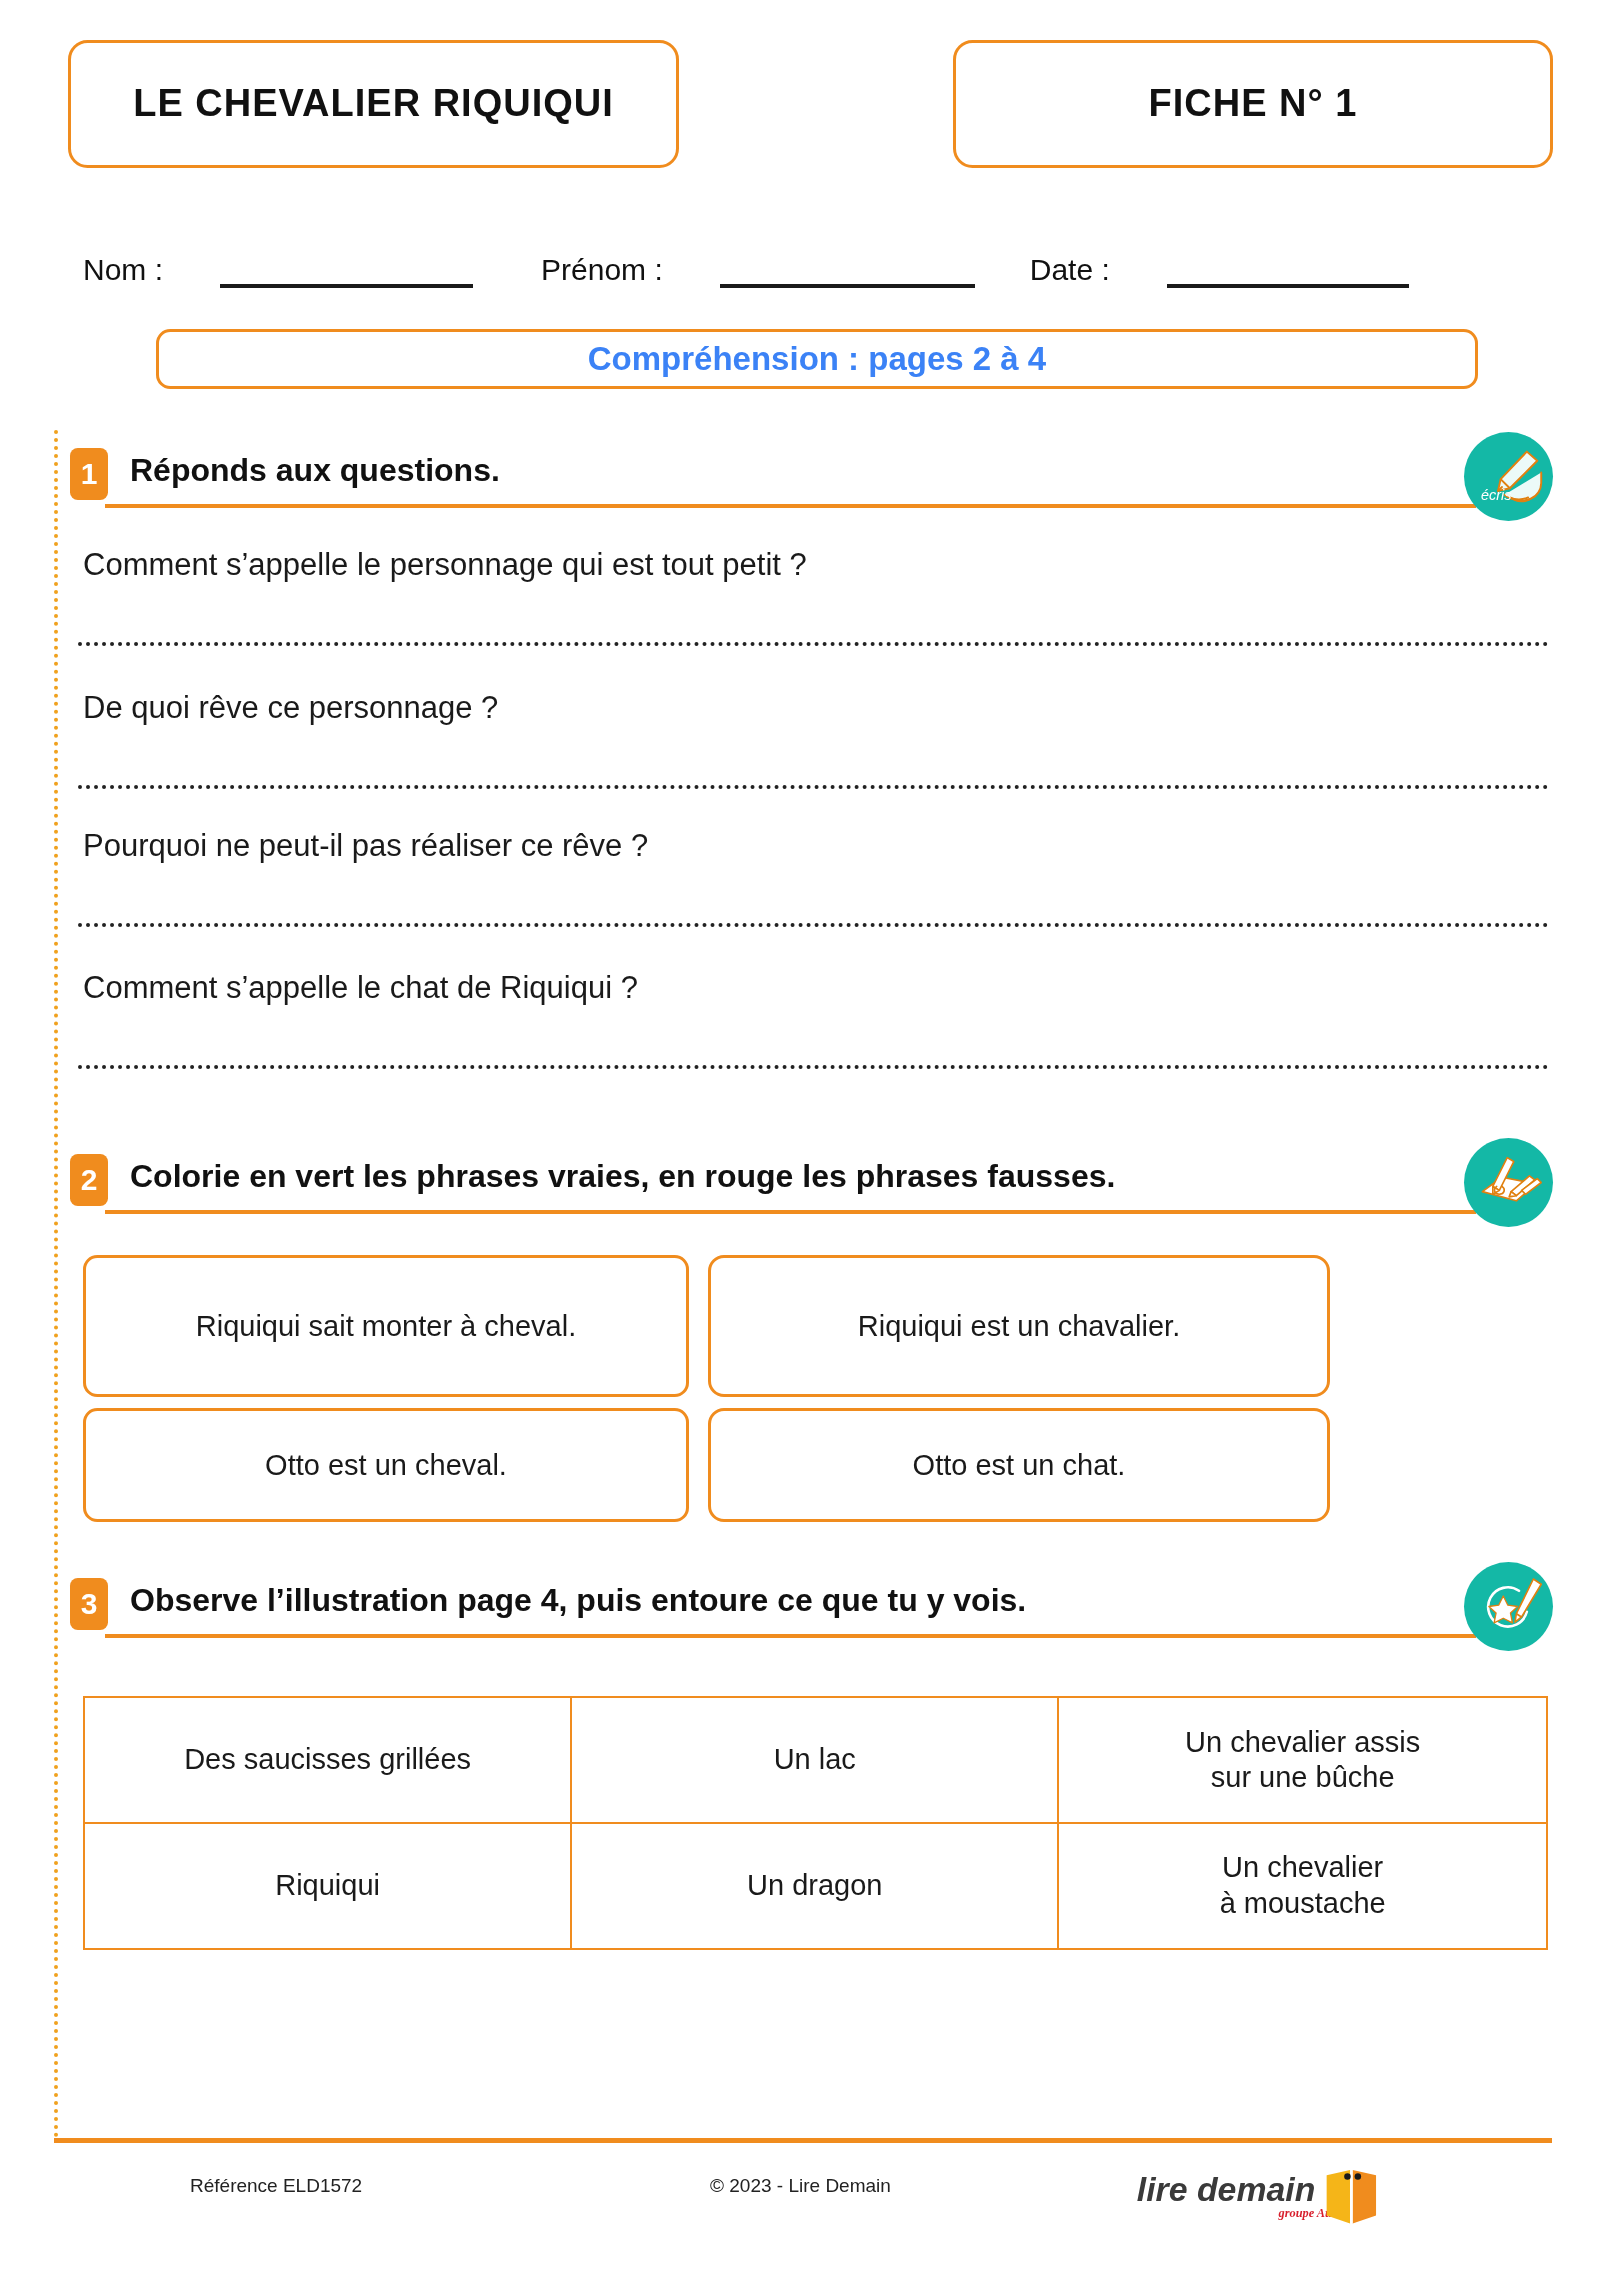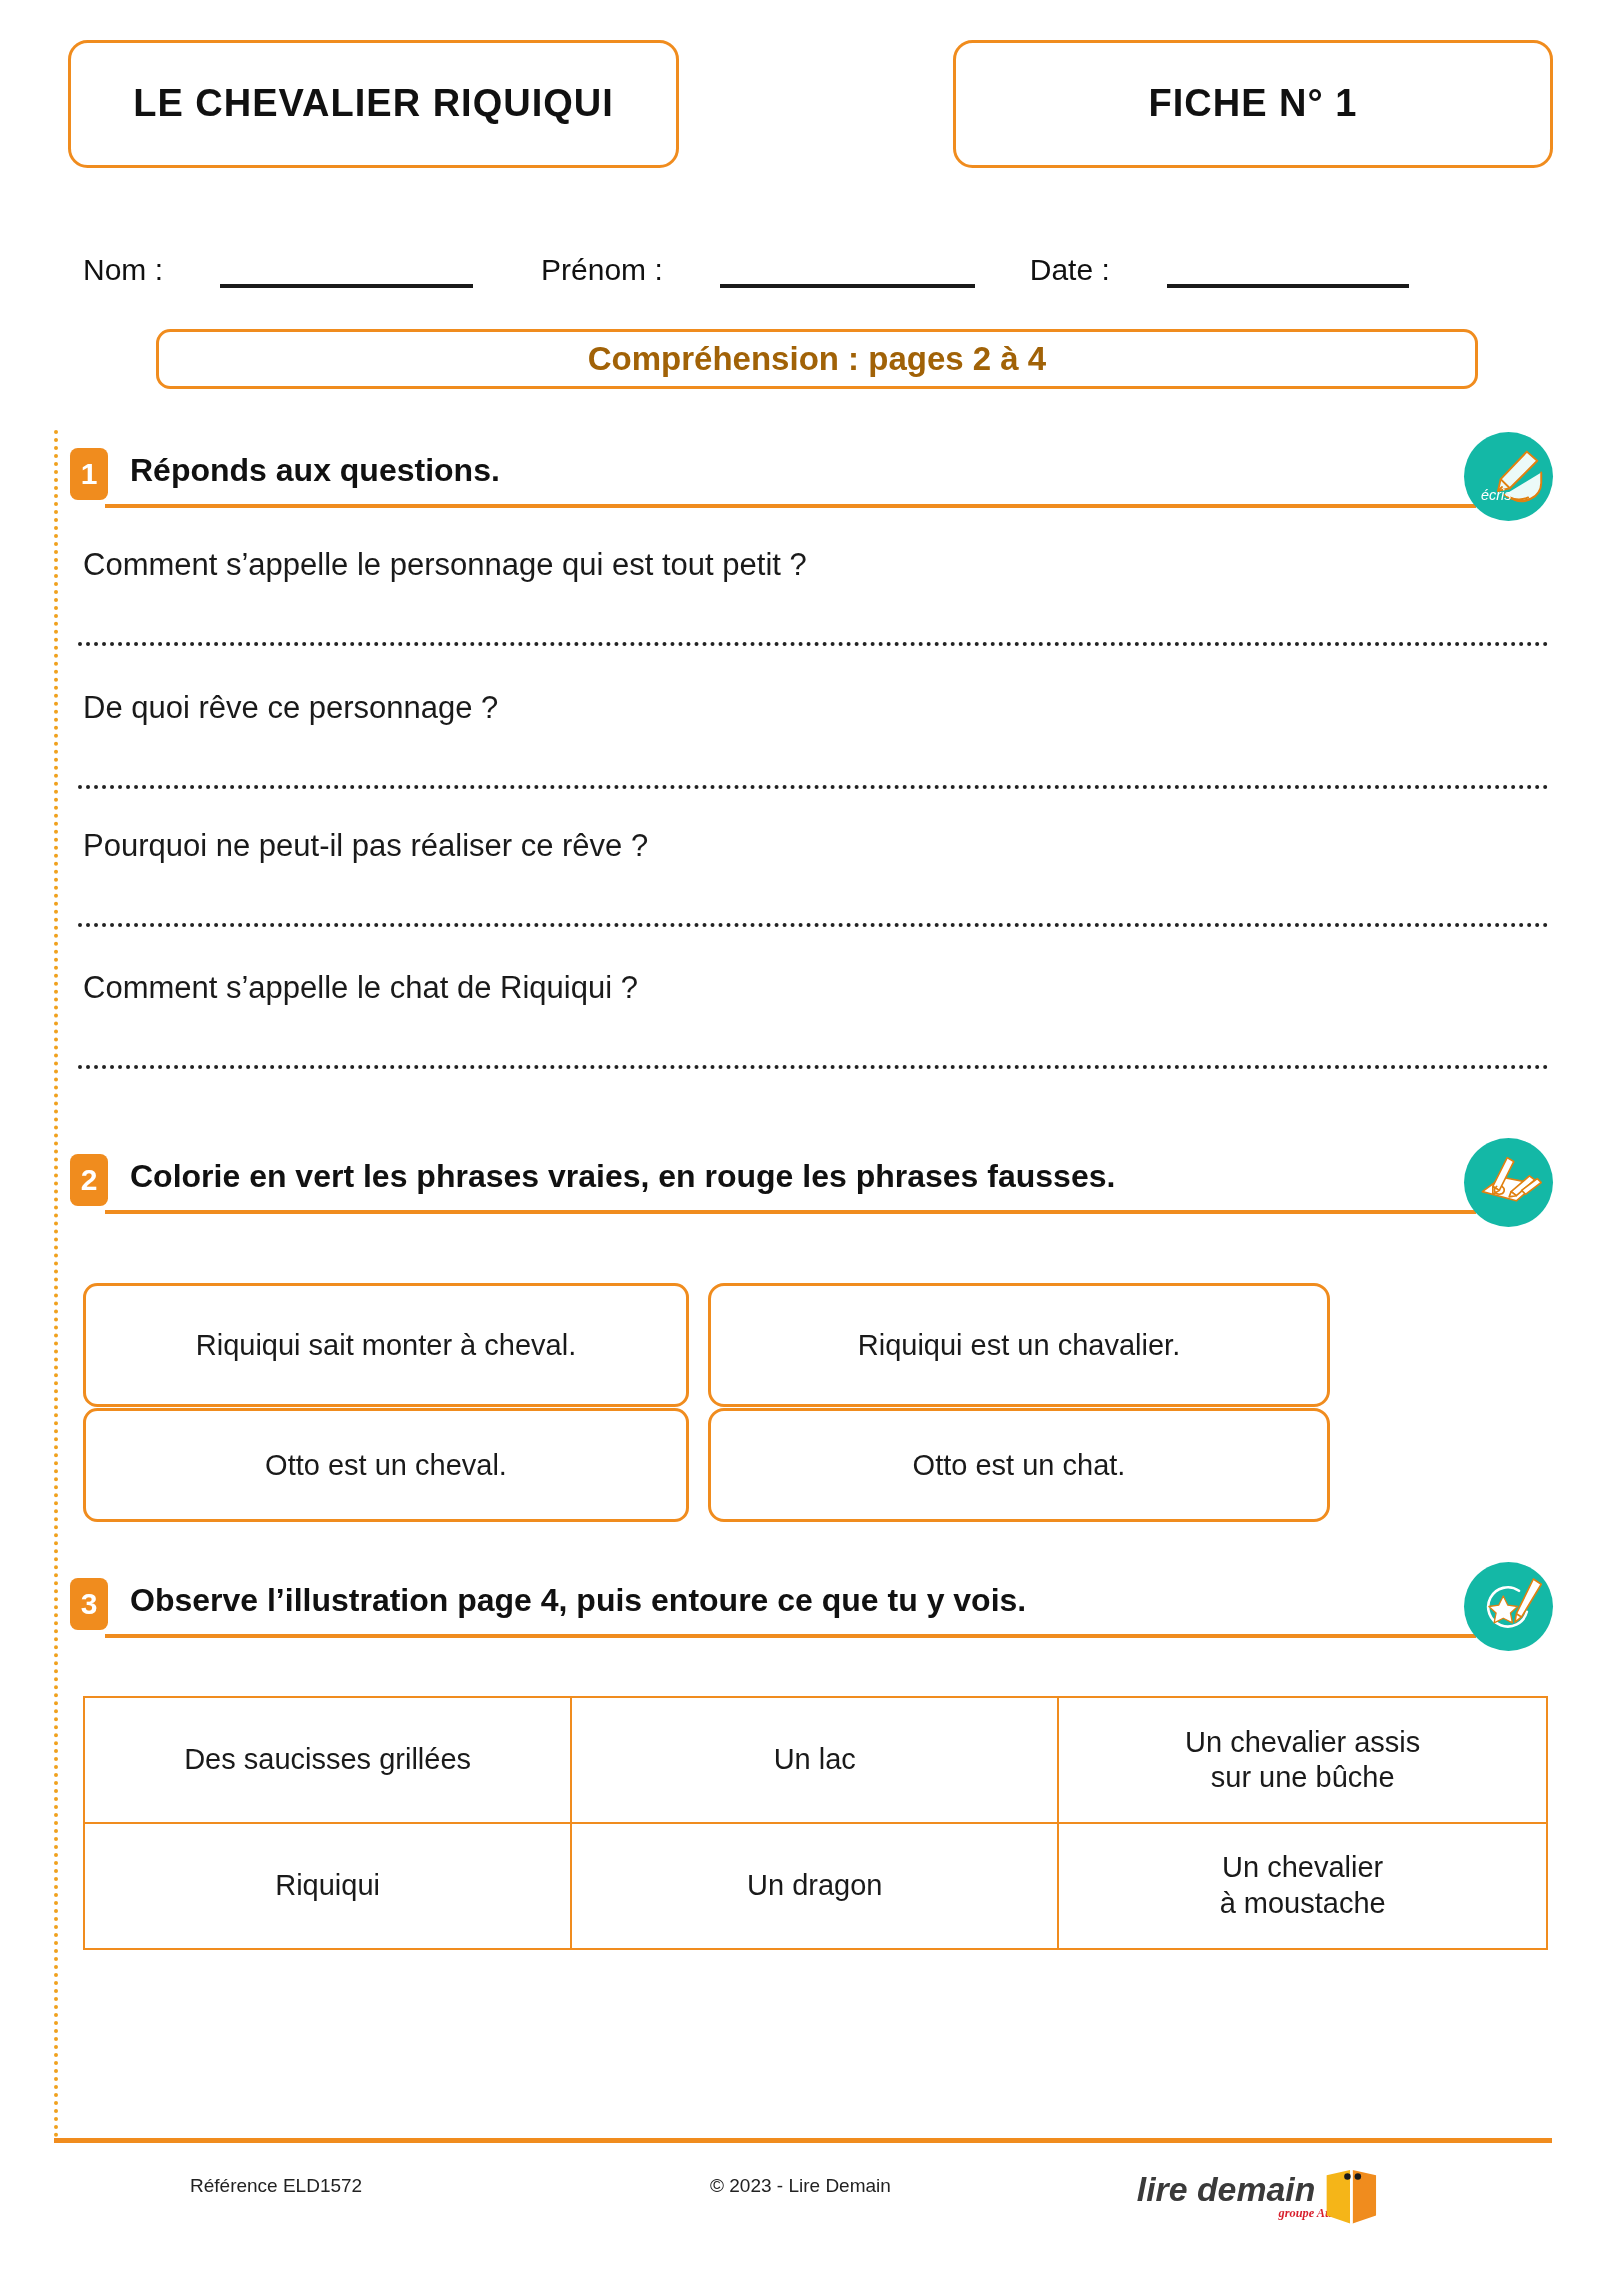--- a/index.html
+++ b/index.html
@@ -96,21 +96,21 @@
     border-radius: 14.3px;
     display: flex;
     align-items: center;
     justify-content: center;
     box-sizing: border-box;
     background: #fff;
   }
   .banner-text {
     font-weight: bold;
     font-size: 33px;
-    color: #a16207;
+    color: #3b82f6;
   }
 
   
   .spine {
     position: absolute;
     left: 54px;
     top: 430px;
     width: 0;
     height: 1709px;
     border-left: 4.6px dotted #F0A11E;
@@ -201,21 +201,21 @@
     box-sizing: border-box;
     display: flex;
     align-items: center;
     justify-content: center;
     font-size: 29px;
     color: #1a1a1a;
     text-align: center;
   }
   .stmt.c1 { left: 83px;  width: 606px; }
   .stmt.c2 { left: 708px; width: 622px; border-radius: 16px; }
-  .stmt.r1 { top: 1255px;  height: 124px; margin-top: 28px; }
+  .stmt.r1 { top: 1255px;  height: 142px; }
   .stmt.r2 { top: 1408px;  height: 114px; }
 
   
   .grid {
     position: absolute;
     left: 83px;
     top: 1696px;
     width: 1465px;
     border-collapse: collapse;
     table-layout: fixed;

